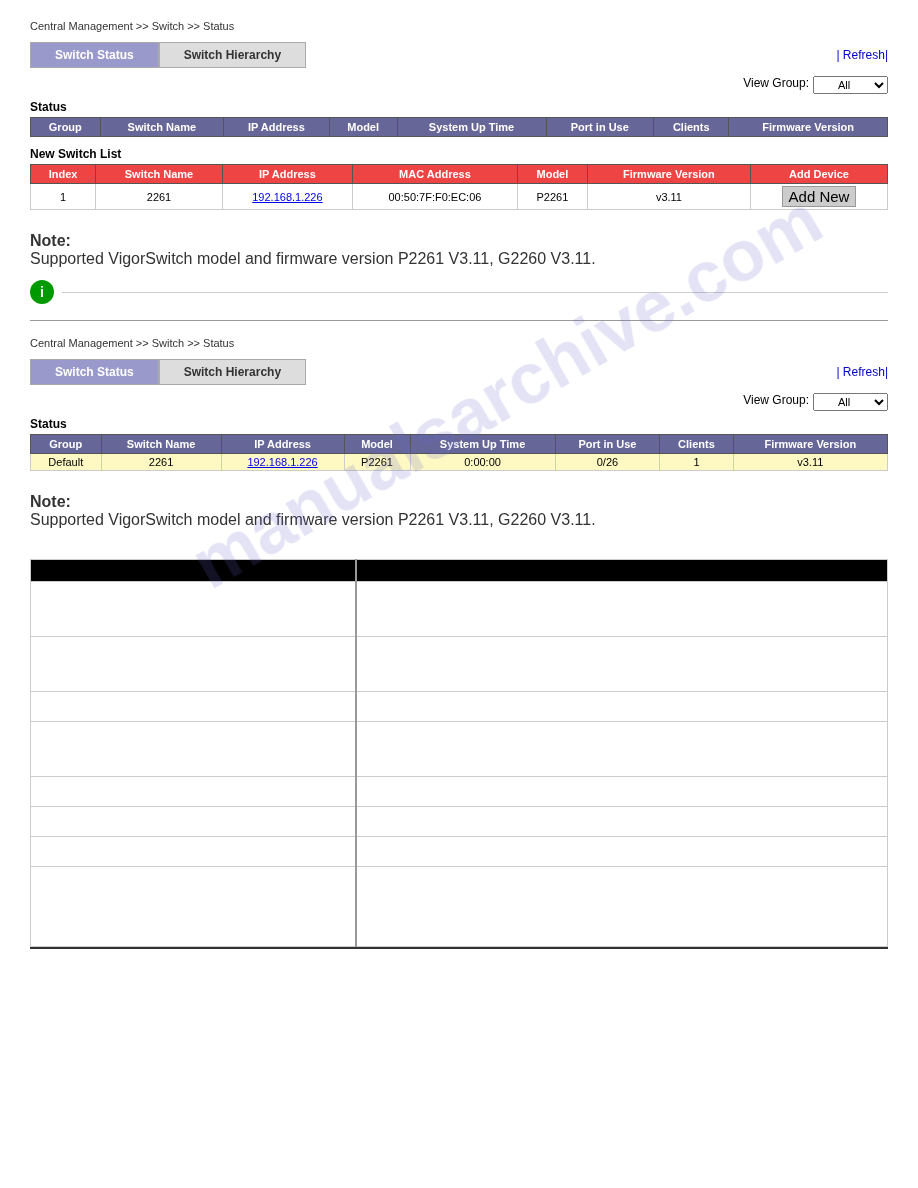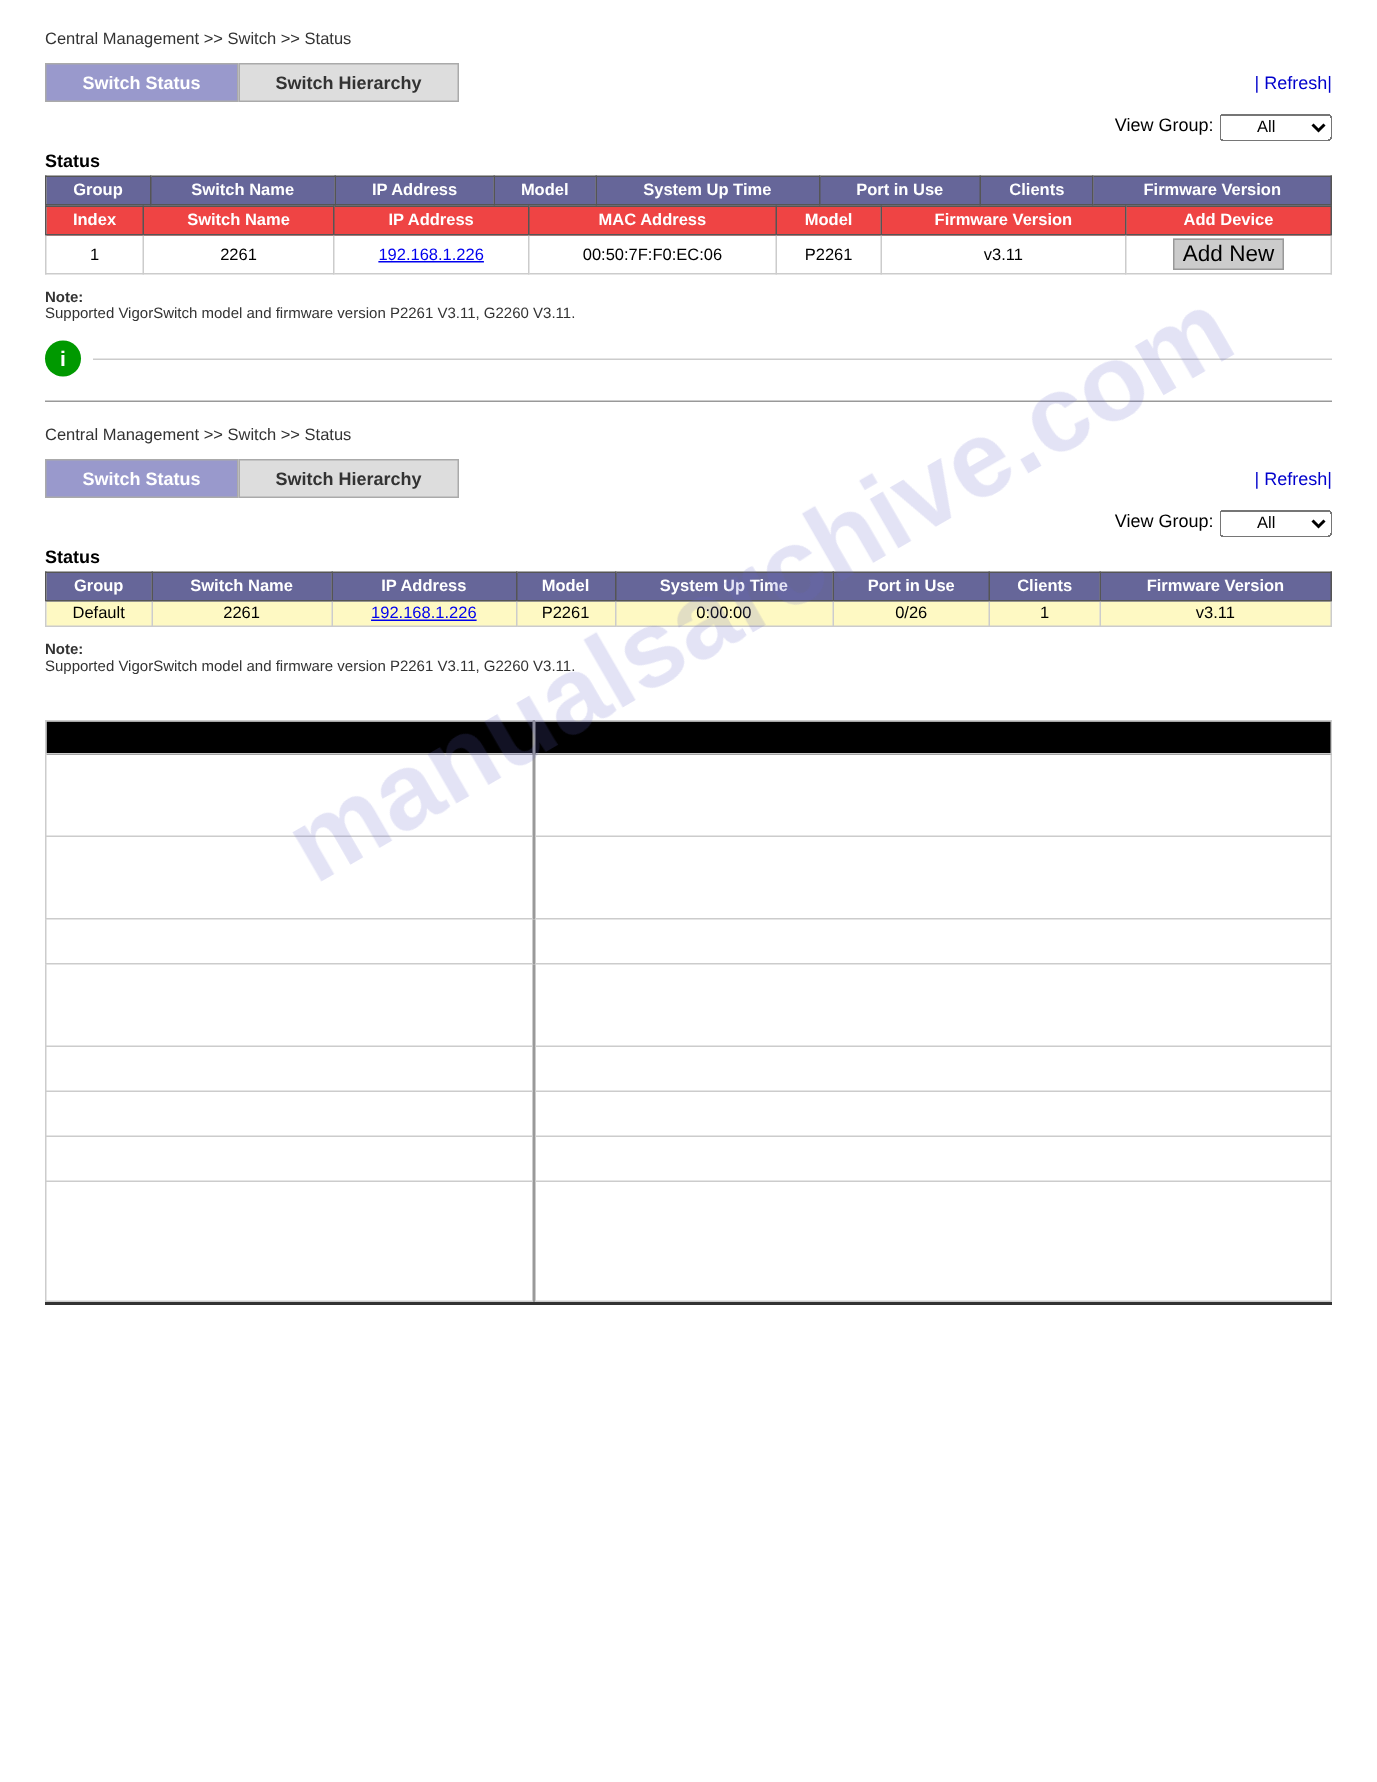--- a/index.html
+++ b/index.html
@@ -97,22 +97,22 @@
     .new-switch-table tr:nth-child(even) td { background: #f0f0f0; }
     .link-blue { color: #0000ee; text-decoration: underline; }
     .add-btn {
       background: #ccc;
       border: 1px solid #999;
       padding: 1px 6px;
       font-size: 15px;
       cursor: pointer;
     }
     .note-section {
-      margin-top: 10px;
-      font-size: 10px;
+      margin-top: 22px;
+      font-size: 16px;
       color: #333;
     }
     .note-section strong {
       font-weight: bold;
     }
     .info-icon-row {
       margin-top: 12px;
       margin-bottom: 8px;
       display: flex;
       align-items: center;
@@ -235,20 +235,21 @@
           <th>Port in Use</th>
           <th>Clients</th>
           <th>Firmware Version</th>
         </tr>
       </thead>
       <tbody>
         
       </tbody>
     </table>
 
+    <div class="new-switch-label">New Switch List</div>
 
     <table class="new-switch-table">
       <thead>
         <tr>
           <th>Index</th>
           <th>Switch Name</th>
           <th>IP Address</th>
           <th>MAC Address</th>
           <th>Model</th>
           <th>Firmware Version</th>

